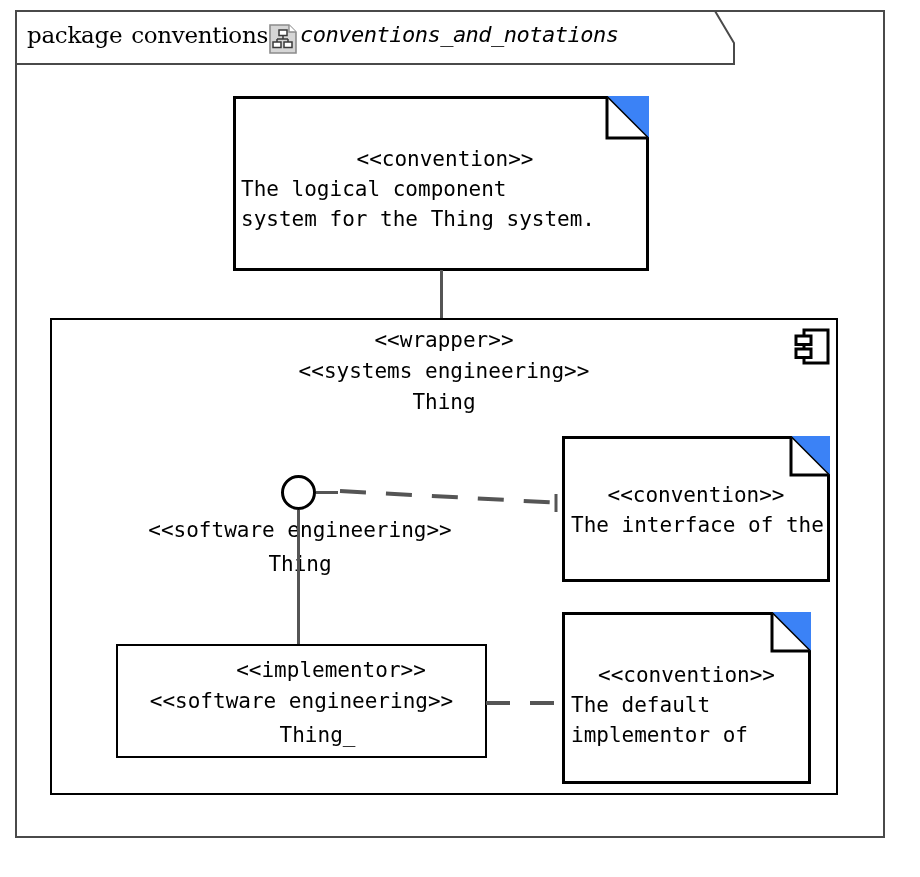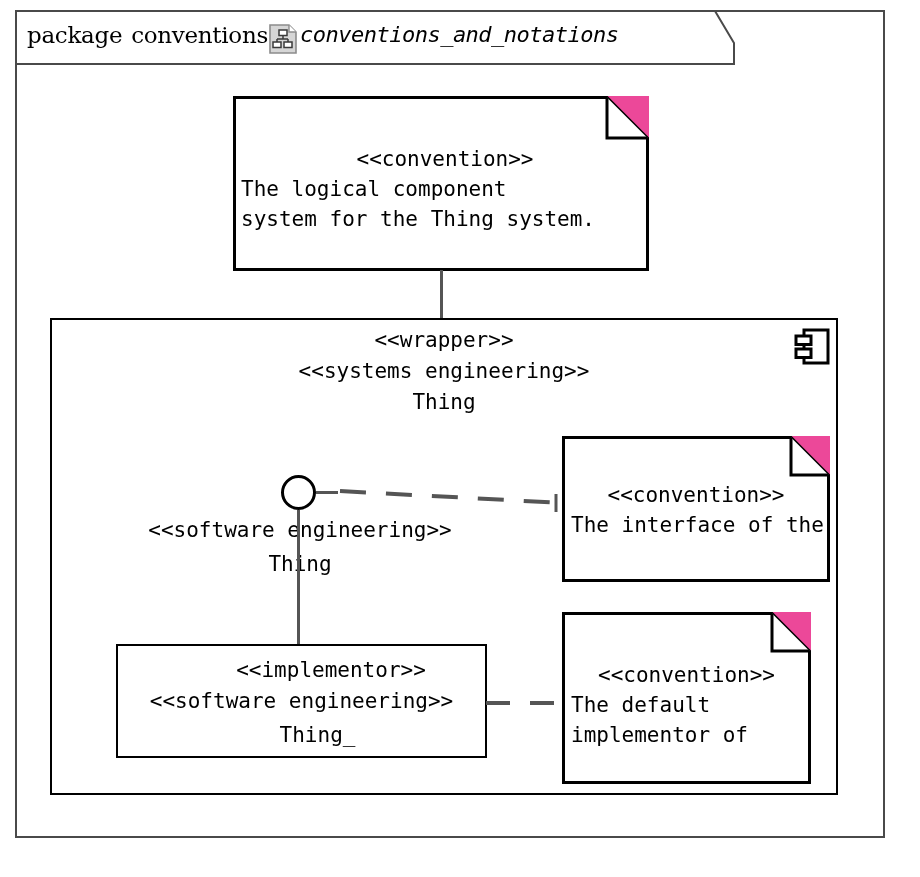--- a/index.html
+++ b/index.html
@@ -78,21 +78,21 @@
   
   .box {
     position: absolute;
     box-sizing: border-box;
     background: #ffffff;
     border: 2.5px solid #000;
   }
   .note {
     position: absolute;
     box-sizing: border-box;
-    background: #ec4899;
+    background: #3b82f6;
   }
   .note svg { position: absolute; left: 0; top: 0; }
   .note-text {
     position: absolute;
     left: 0; top: 0;
     width: 100%;
     box-sizing: border-box;
     color: #000;
     font-size: 21px;
     line-height: 30px;

